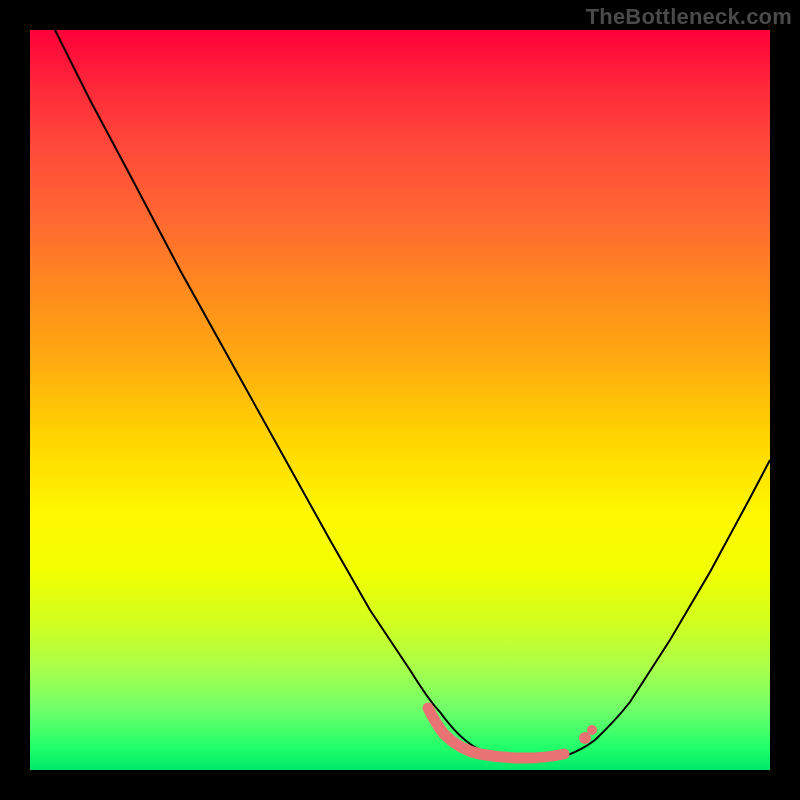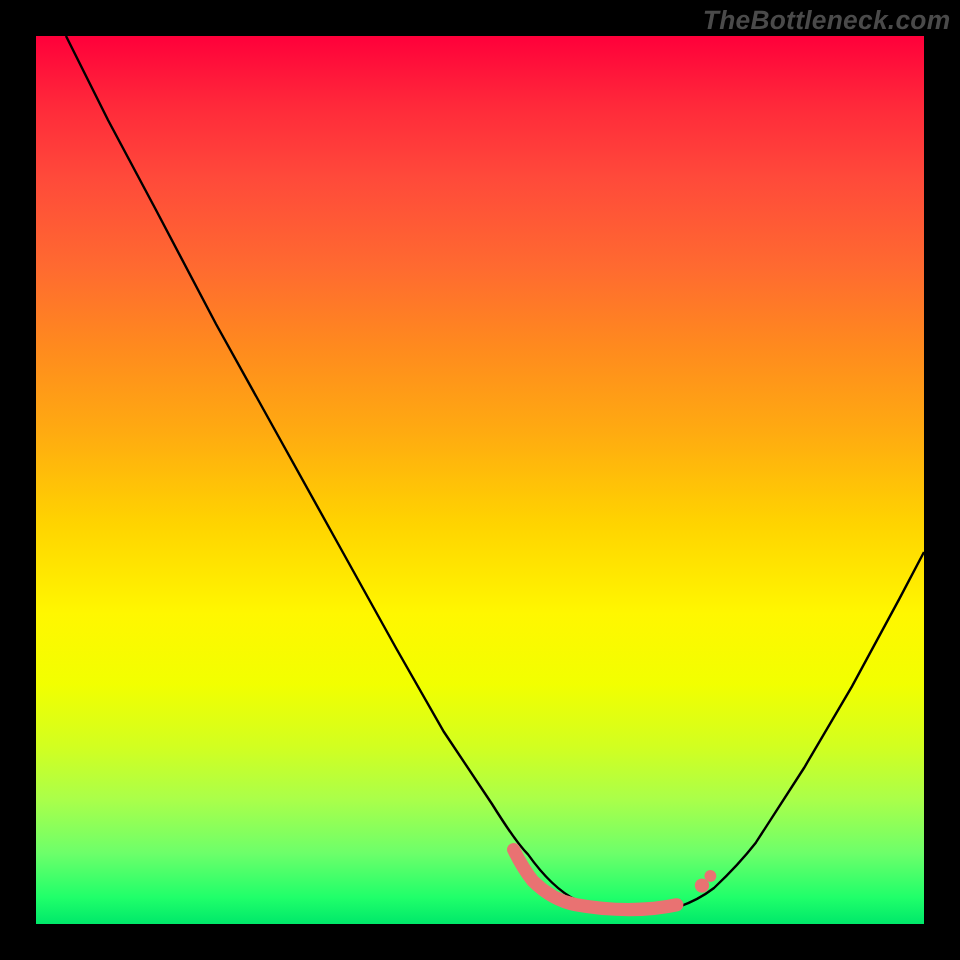--- a/index.html
+++ b/index.html
@@ -42,21 +42,20 @@
   }
   .watermark {
     position: absolute;
     top: 4px;
     right: 8px;
     color: #4a4a4a;
     font-size: 22px;
     font-weight: 600;
     letter-spacing: 0.2px;
     user-select: none;
-    font-style: italic;
   }
   svg.curves {
     position: absolute;
     left: 0; top: 0;
     width: 740px; height: 740px;
     overflow: visible;
   }
   .curve {
     fill: none;
     stroke: #000;

